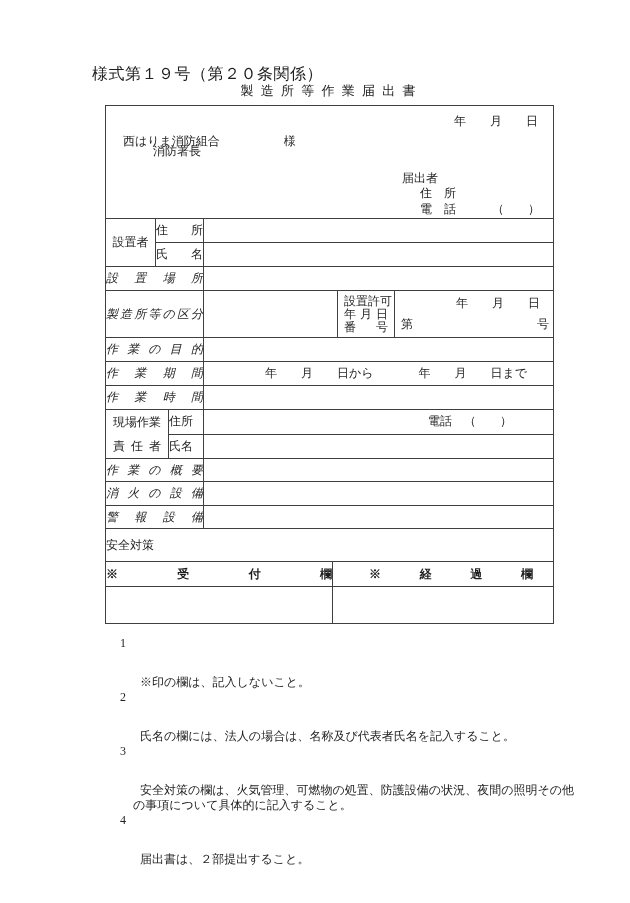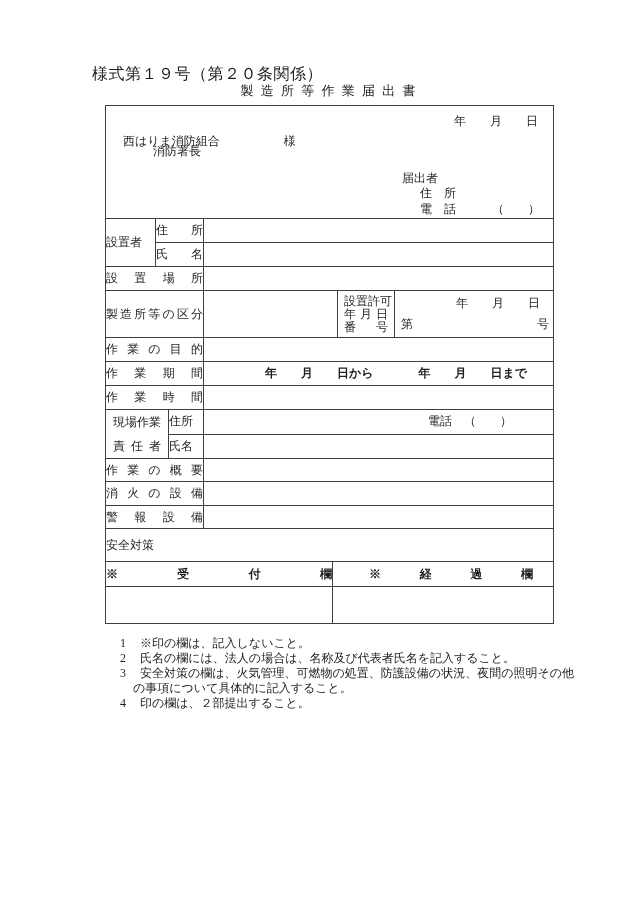--- a/index.html
+++ b/index.html
@@ -34,54 +34,54 @@
   .h-addr1 { position:absolute; top:26px; left:17px; white-space:nowrap; }
   .h-addr1 .sama { margin-left:64px; }
   .h-addr2 { position:absolute; top:36px; left:47px; white-space:nowrap; }
   .h-notifier { position:absolute; top:64px; left:280px; line-height:15.5px;margin-left:16px; }
   .h-notifier .ind { padding-left:18px; white-space:nowrap; }
   
   .lbl, .lbl-sub, .spread-hdr {
     text-align:justify; text-align-last:justify;
     white-space:nowrap;
   }
-  .lbl { padding:0 7px; }
+  .lbl { padding:0 7px;font-style:italic; }
   .lbl-sub { padding:0 7px; }
-  .lbl-center { }
+  .lbl-center { text-align:center; }
   .lbl2 div {
     text-align:justify; text-align-last:justify;
     padding:0 7px; line-height:24px; white-space:nowrap;
   }
   .sub-center { text-align:left; }
   
   td.permit { font-size:10.5px; vertical-align:middle; }
   td.permit div {
     line-height:13px; padding:0 6px;
     text-align:justify; text-align-last:justify; white-space:nowrap;
   }
   
   td.pdate { vertical-align:middle; }
   .pd-line1 { text-align:right; padding-right:13px; line-height:21px; white-space:nowrap; }
   .pd-line2 { display:flex; justify-content:space-between; padding:0 4px 0 6px; line-height:21px; }
   
-  .period { display:flex; padding-left:61px; gap:45px; white-space:nowrap;font-weight:bold; }
+  .period { display:flex; padding-left:61px; gap:45px; white-space:nowrap; }
   
   .sphone { padding-left:224px; white-space:nowrap; }
   
   td.safety { padding-left:8px; }
   
   td.spread-hdr { padding:0 12px 0 38px;font-weight:bold; }
   td.spread-hdr.right { padding:0 20px 0 36px; }
   
   .notes { position:absolute; left:93px; top:633px; width:510px; font-size:12px; line-height:15px; }
   .note-heading { white-space:nowrap; }
   .note-item { display:flex; margin-left:27px; }
   .note-item:first-of-type { margin-top:3px; }
   .note-num { flex:0 0 13px; }
-  .note-text { width:446px; text-indent:7px; }
+  .note-text { width:446px; text-indent:7px;margin-top:39px; }
 </style>
 </head>
 <body>
 
 <div class="form-no">様式第１９号（第２０条関係）</div>
 <div class="doc-title">製 造 所 等 作 業 届 出 書</div>
 
 <table class="form">
   <colgroup>
     <col style="width:50px">
@@ -217,15 +217,15 @@
   <div class="note-item">
     <span class="note-num">2</span>
     <span class="note-text">氏名の欄には、法人の場合は、名称及び代表者氏名を記入すること。</span>
   </div>
   <div class="note-item">
     <span class="note-num">3</span>
     <span class="note-text">安全対策の欄は、火気管理、可燃物の処置、防護設備の状況、夜間の照明その他の事項について具体的に記入すること。</span>
   </div>
   <div class="note-item">
     <span class="note-num">4</span>
-    <span class="note-text">印の欄は、２部提出すること。</span>
+    <span class="note-text">届出書は、２部提出すること。</span>
   </div>
 </div>
 
 </body></html>

